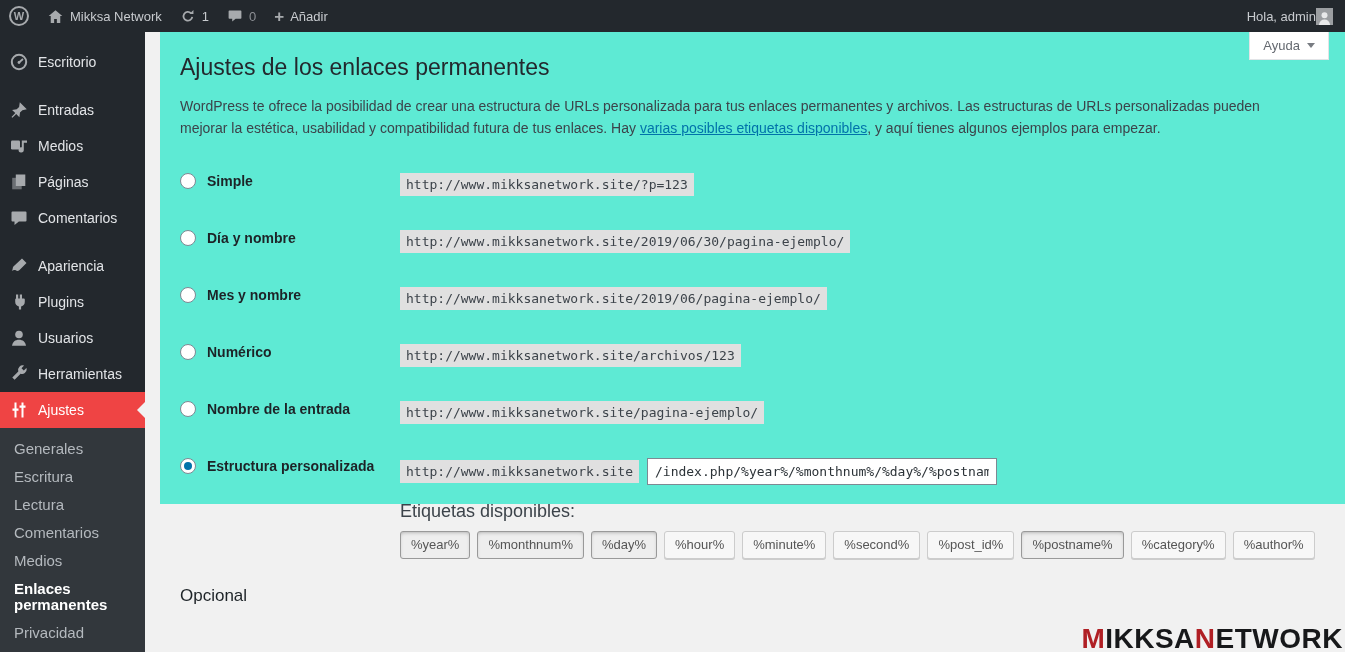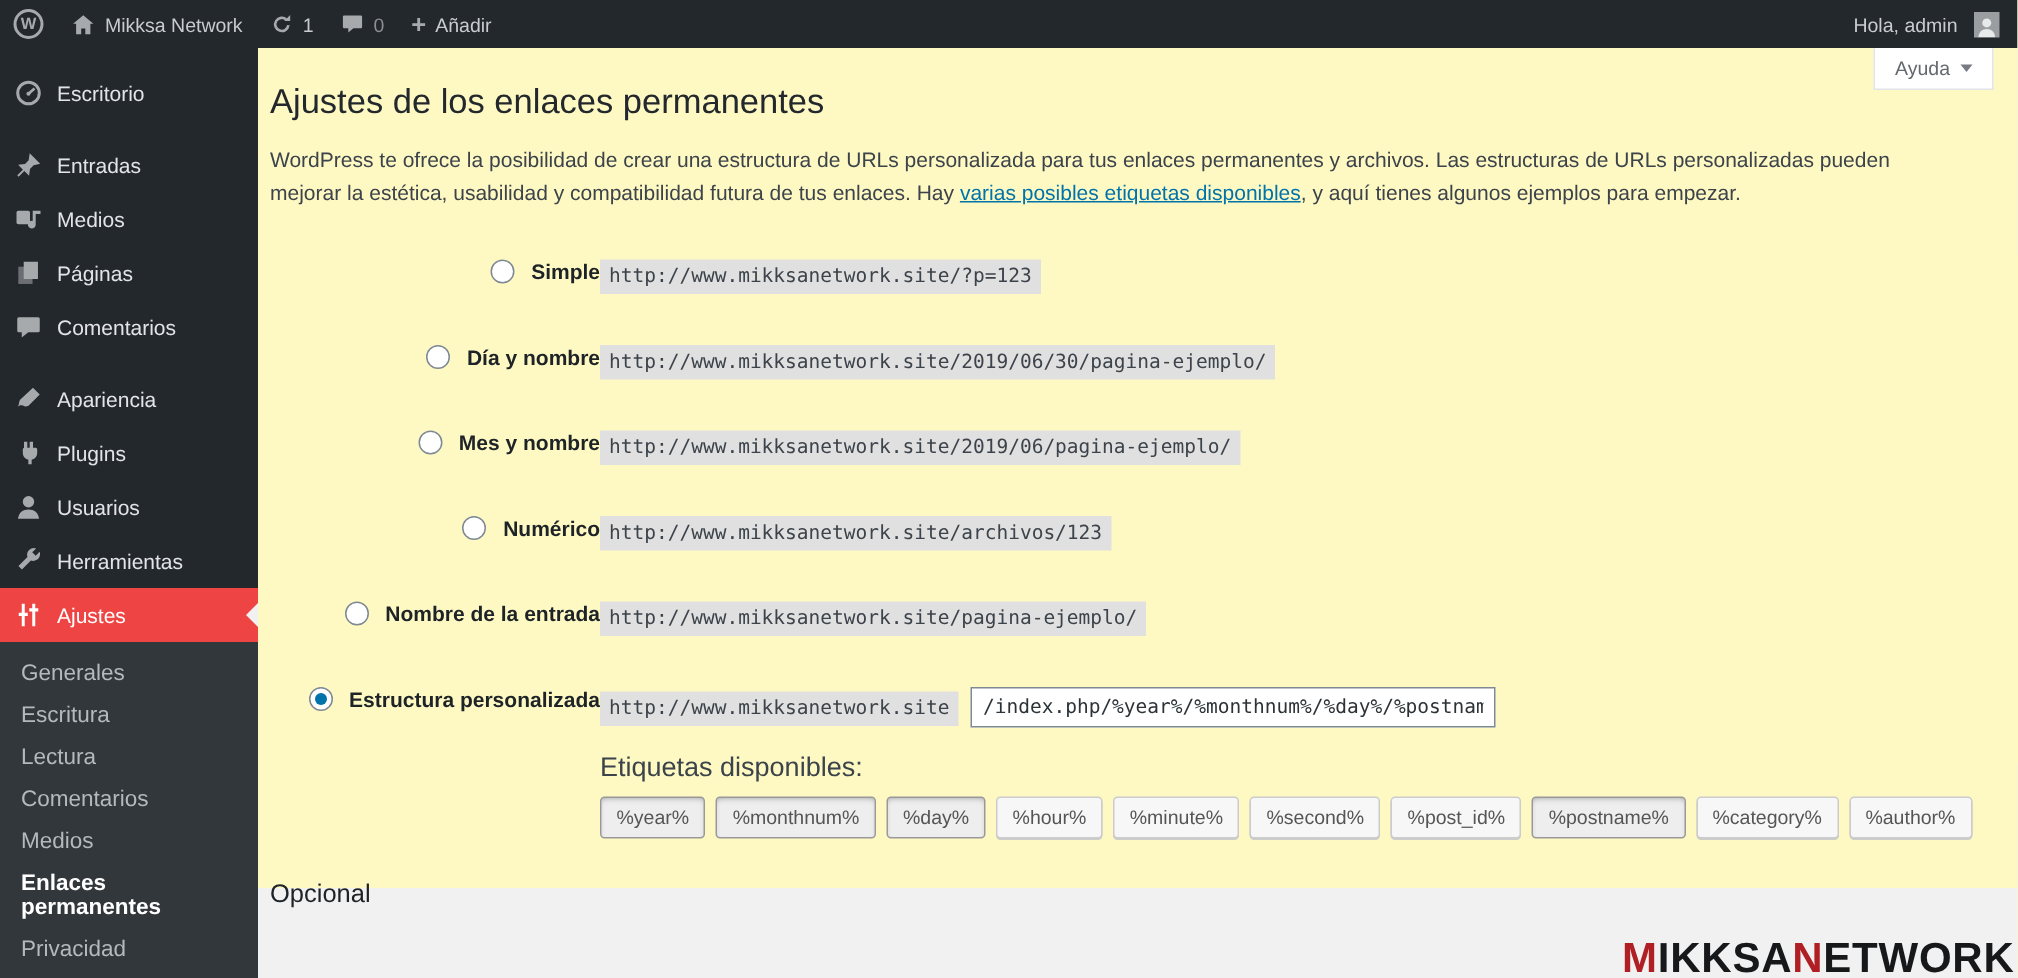--- a/index.html
+++ b/index.html
@@ -20,27 +20,27 @@
   .ab-icon { color:#a7aaad; }
   .wp-logo-circle {
     width:20px; height:20px; border-radius:50%;
     border:2px solid #a7aaad; color:#a7aaad;
     display:flex; align-items:center; justify-content:center;
     font-size:11px; font-weight:bold;
   }
   .ab-count { color:#c8cbcf; }
   .ab-count.dim { color:#8c8f94; }
   .ab-plus { font-size:17px; font-weight:bold; color:#a7aaad; line-height:1; }
-  .ab-right { margin-left:auto; display:flex; align-items:center; gap:11px; padding-right:12px; }
+  .ab-right { margin-left:auto; display:flex; align-items:center; gap:0; padding-right:12px; }
   .ab-avatar {
     width:17px; height:17px; background:#9b9ea1; display:flex; align-items:flex-end; justify-content:center; overflow:hidden;
   }
   
   #sidebar {
-    position:absolute; top:32px; left:0; width:172px; height:620px;
+    position:absolute; top:32px; left:0; width:145px; height:620px;
     background:#23282d; color:#e2e4e7; font-size:14px; z-index:20;
   }
   .menu-item {
     display:flex; align-items:center; gap:9px; padding:8px 8px 8px 9px;
     color:#e2e4e7; cursor:pointer; line-height:18px;
   }
   .menu-item .mi-icon { color:#a7aaad; width:20px; height:20px; flex:0 0 20px; }
   .menu-sep { height:12px; }
   .menu-item.active { background:#ef4444; color:#fff; position:relative; }
   .menu-item.active .mi-icon { color:#fff; }
@@ -48,42 +48,42 @@
     content:""; position:absolute; right:0; top:50%; margin-top:-8px;
     border:8px solid transparent; border-right-color:#f1f1f1;
   }
   .submenu { background:#32373c; padding:7px 0 9px; }
   .submenu-item {
     padding:6px 4px 6px 14px; font-size:15px; color:#b4b9be; cursor:pointer; line-height:16px;
   }
   .submenu-item.current { color:#fff; font-weight:bold; }
   
   #content {
-    position:absolute; top:32px; left:160px; width:1185px; height:560px;
-    background:#fef9c3; padding:0 20px;
+    position:absolute; top:32px; left:160px; width:1185px; height:472px;
+    background:#5eead4; padding:0 20px;
   }
   #help-tab {
     position:absolute; top:0; right:16px; background:#fff;
     border:1px solid #e2e4e7; border-top:none;
     padding:6px 13px; font-size:13px; color:#646970; cursor:pointer;
     display:flex; align-items:center; gap:7px;
   }
   .caret-down {
     width:0; height:0; border-left:4px solid transparent; border-right:4px solid transparent;
     border-top:5px solid #787c82;
   }
   h1 { font-size:23px; font-weight:400; color:#23282d; margin:22px 0 0; }
   p.intro { font-size:14px; color:#3c434a; line-height:1.55; margin:15px 0 0; max-width:1110px; }
   a.doc-link { color:#0073aa; }
   h2.section-h { font-size:17px; font-weight:600; color:#1d2327; margin:23px 0 0; }
   .form-row { display:flex; align-items:flex-start; margin-top:34px; }
   .form-row:first-of-type { margin-top:31px; }
   .row-label {
     width:220px; flex:0 0 220px; display:flex; align-items:center; gap:11px;
-    font-size:14px; font-weight:600; color:#1d2327; cursor:pointer;justify-content:flex-end;
+    font-size:14px; font-weight:600; color:#1d2327; cursor:pointer;
   }
   input[type=radio] {
     appearance:none; -webkit-appearance:none; -moz-appearance:none;
     width:16px; height:16px; margin:0; border:1px solid #7e8993; border-radius:50%;
     background:#fff; cursor:pointer; flex:0 0 16px;
   }
   input[type=radio]:checked::before {
     content:""; display:block; width:8px; height:8px; margin:3px; border-radius:50%;
     background:#0073aa;
   }

